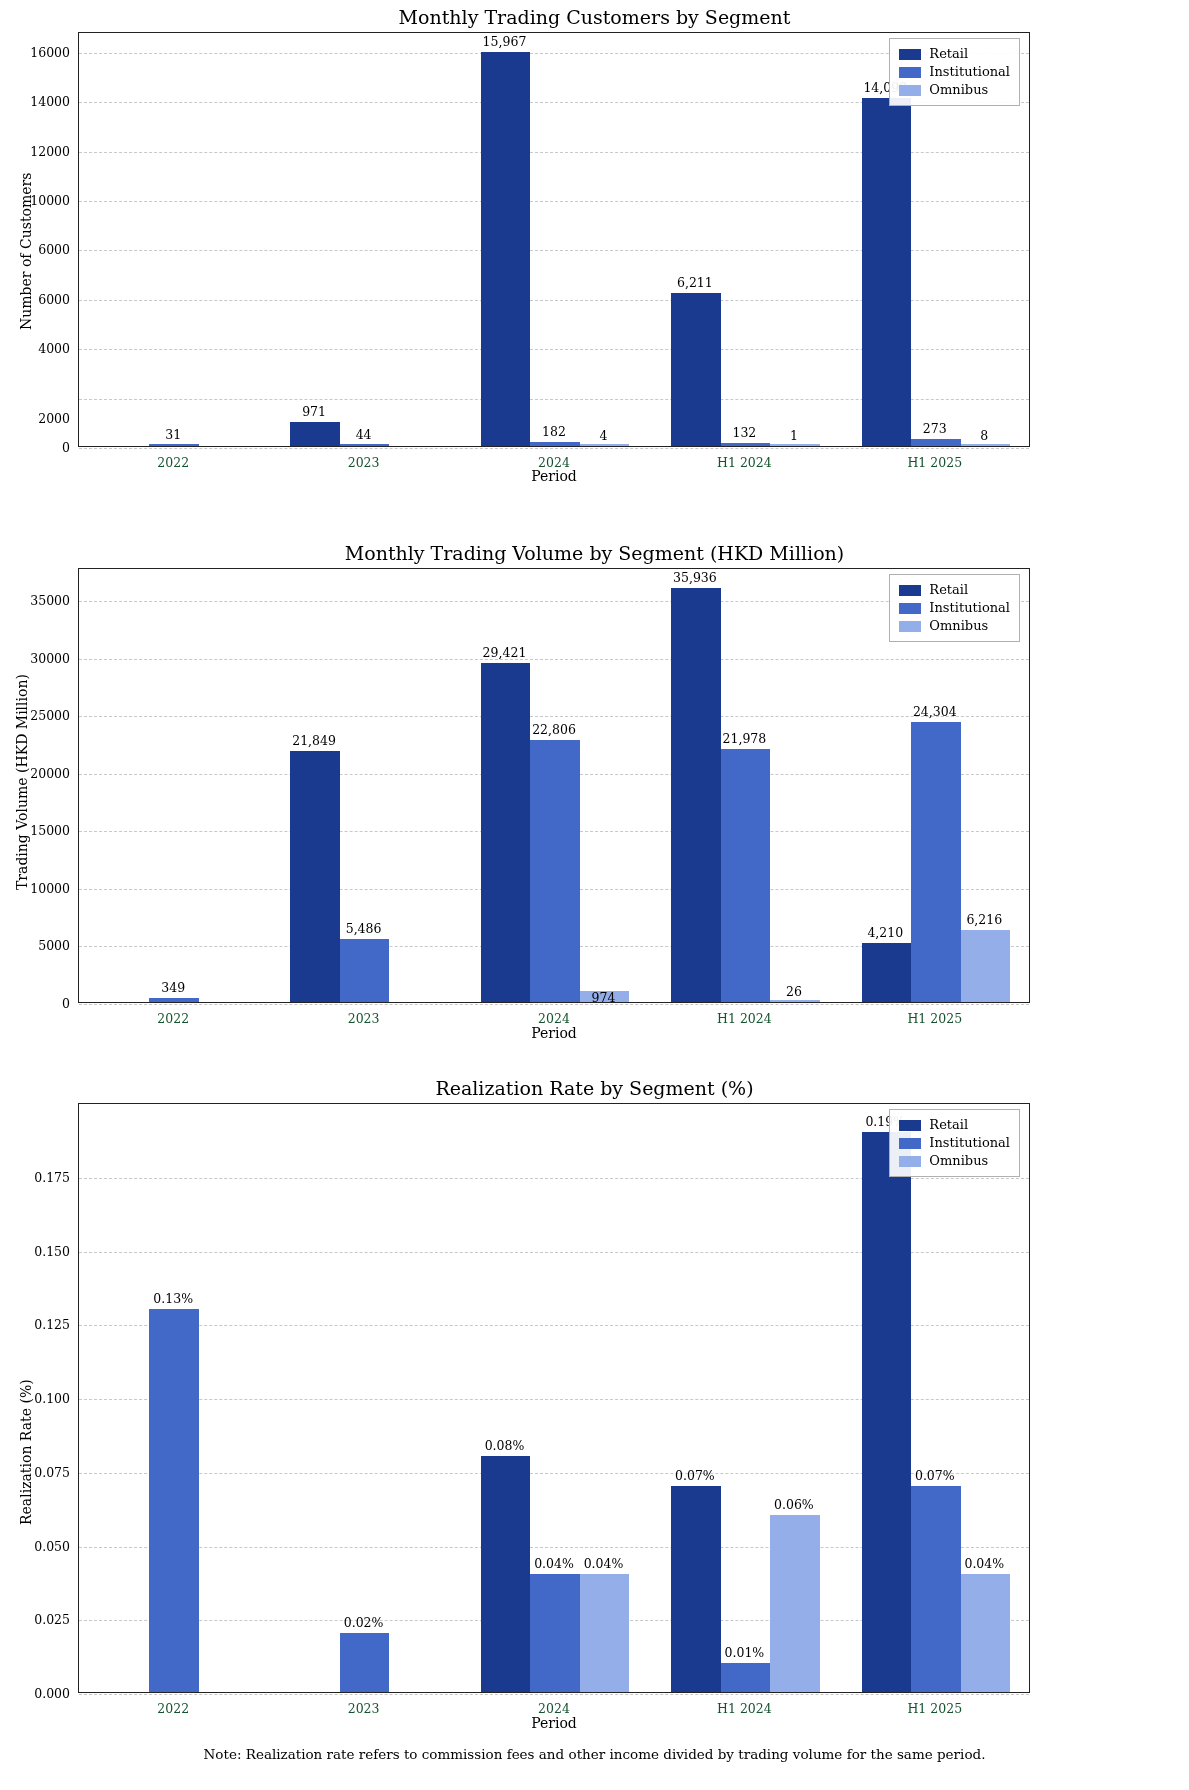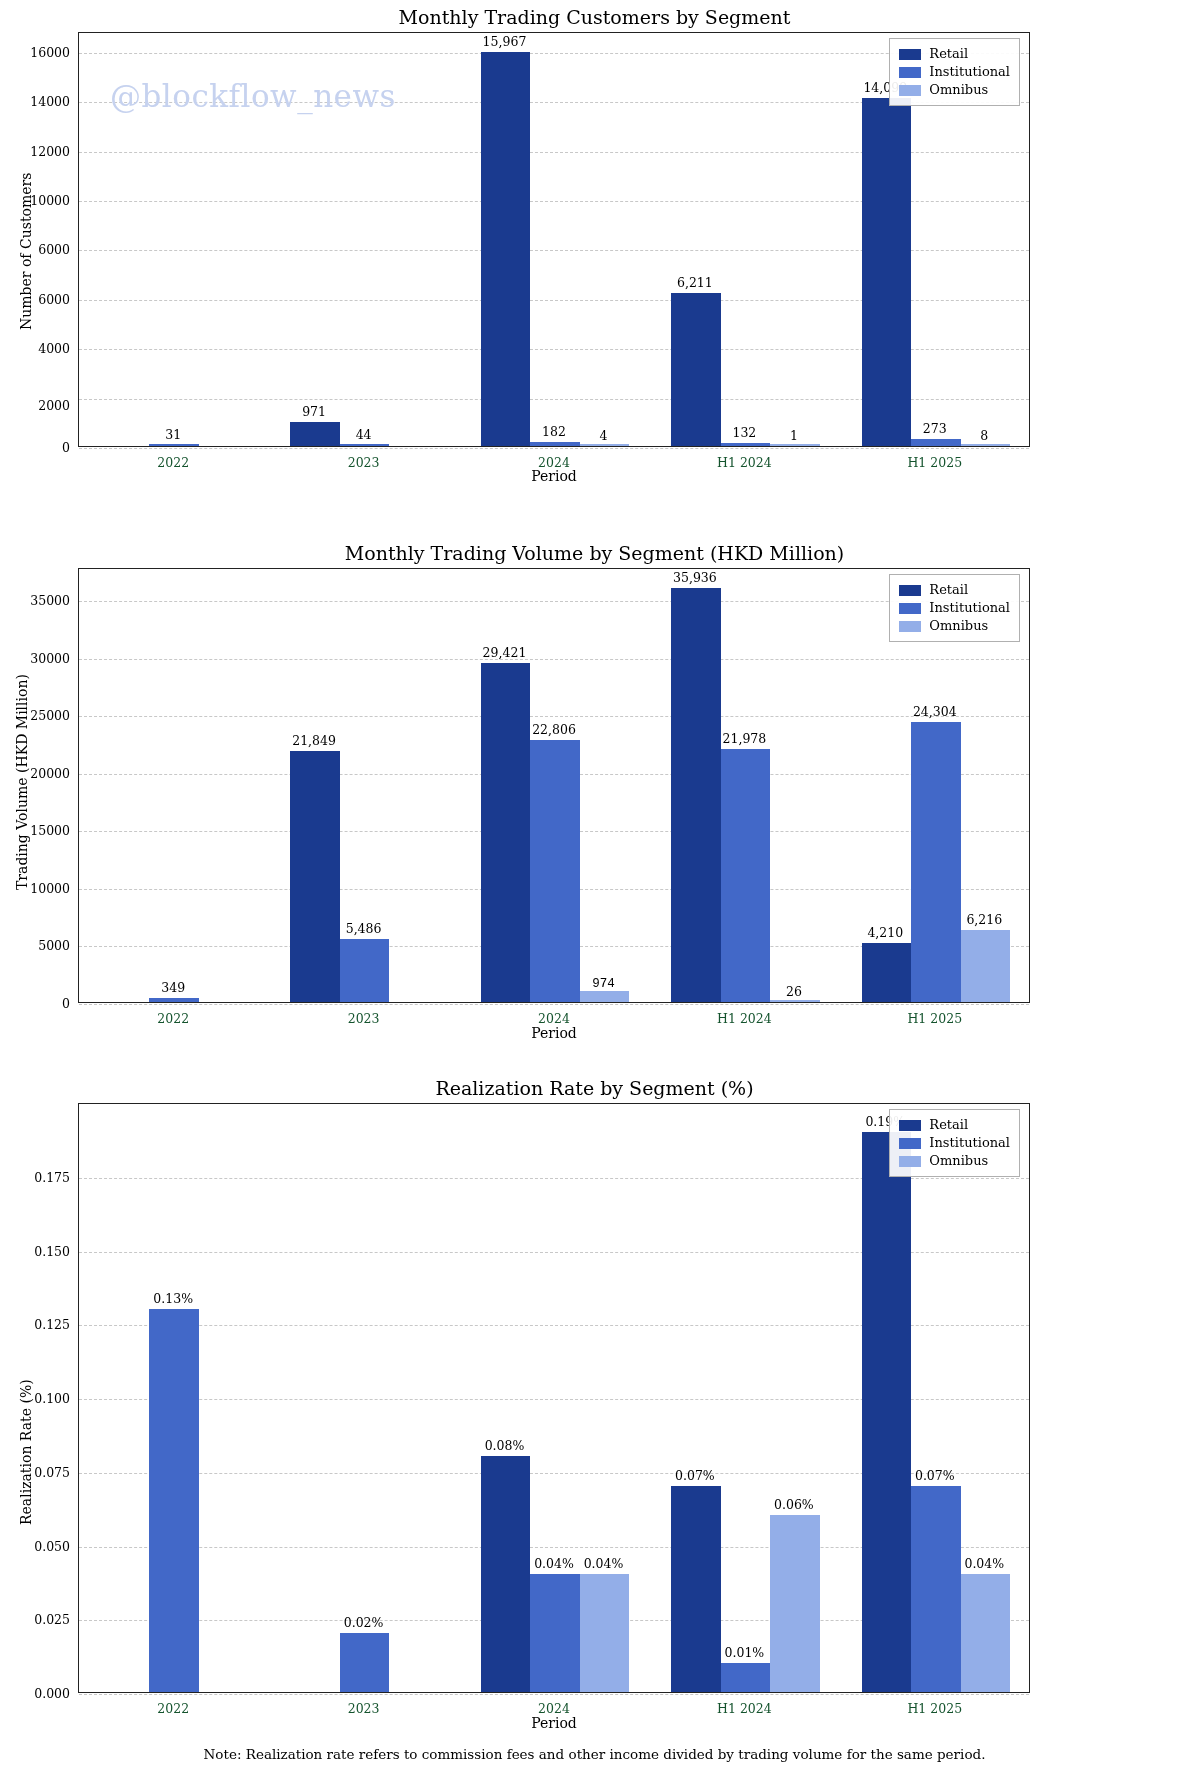--- a/index.html
+++ b/index.html
@@ -149,21 +149,21 @@
         <div class="bar" style="left: 451.248px; width: 49.504px; height: 4.49583px; background: rgb(66, 104, 200);"></div>
         <div class="bar" style="left: 500.752px; width: 49.504px; height: 2px; background: rgb(147, 174, 232);"></div>
         <div class="bar" style="left: 592.144px; width: 49.504px; height: 153.426px; background: rgb(26, 58, 143);"></div>
         <div class="bar" style="left: 641.648px; width: 49.504px; height: 3.26071px; background: rgb(66, 104, 200);"></div>
         <div class="bar" style="left: 691.152px; width: 49.504px; height: 2px; background: rgb(147, 174, 232);"></div>
         <div class="bar" style="left: 782.544px; width: 49.504px; height: 348.279px; background: rgb(26, 58, 143);"></div>
         <div class="bar" style="left: 832.048px; width: 49.504px; height: 6.74375px; background: rgb(66, 104, 200);"></div>
         <div class="bar" style="left: 881.552px; width: 49.504px; height: 2px; background: rgb(147, 174, 232);"></div>
       </div>
   <div class="ytick-label" style="top: 447px; left: 10px; width: 60px;">0</div>
-      <div class="ytick-label" style="top: 405px; left: 10px; width: 60px;">2000</div>
+      <div class="ytick-label" style="top: 418px; left: 10px; width: 60px;">2000</div>
       <div class="ytick-label" style="top: 348.19px; left: 10px; width: 60px;">4000</div>
       <div class="ytick-label" style="top: 298.786px; left: 10px; width: 60px;">6000</div>
       <div class="ytick-label" style="top: 249.381px; left: 10px; width: 60px;">6000</div>
       <div class="ytick-label" style="top: 199.976px; left: 10px; width: 60px;">10000</div>
       <div class="ytick-label" style="top: 150.571px; left: 10px; width: 60px;">12000</div>
       <div class="ytick-label" style="top: 101.167px; left: 10px; width: 60px;">14000</div>
       <div class="ytick-label" style="top: 51.7619px; left: 10px; width: 60px;">16000</div>
       <div class="bar-label" style="left: 133.2px; width: 80px; top: 427.234px;">31</div>
       <div class="xtick-label" style="left: 113.2px; width: 120px; top: 455px;">2022</div>
       <div class="bar-label" style="left: 274.096px; width: 80px; top: 404.014px;">971</div>
@@ -190,21 +190,20 @@
         </div>
         <div class="legend-row">
           <span class="legend-swatch" style="background: rgb(66, 104, 200);"></span>
           <span class="legend-text">Institutional</span>
         </div>
         <div class="legend-row">
           <span class="legend-swatch" style="background: rgb(147, 174, 232);"></span>
           <span class="legend-text">Omnibus</span>
         </div>
       </div>
-      <div class="watermark" style="left: 110px; top: 78px;">@blockflow_news</div>
     </div>
 
   <div class="panel" id="panel-1">
     <div class="panel-title" style="top:22px;">Monthly Trading Volume by Segment (HKD Million)</div>
     <div class="plot-area" id="plot-1" style="left: 78px; top: 48px; width: 952px; height: 435px;">
         <div class="gridline" style="top: 435px;"></div>
         <div class="gridline" style="top: 377.46px;"></div>
         <div class="gridline" style="top: 319.921px;"></div>
         <div class="gridline" style="top: 262.381px;"></div>
         <div class="gridline" style="top: 204.841px;"></div>
@@ -232,21 +231,21 @@
       <div class="ytick-label" style="top: 195.302px; left: 10px; width: 60px;">25000</div>
       <div class="ytick-label" style="top: 137.762px; left: 10px; width: 60px;">30000</div>
       <div class="ytick-label" style="top: 80.2222px; left: 10px; width: 60px;">35000</div>
       <div class="bar-label" style="left: 133.2px; width: 80px; top: 459.984px;">349</div>
       <div class="xtick-label" style="left: 113.2px; width: 120px; top: 491px;">2022</div>
       <div class="bar-label" style="left: 274.096px; width: 80px; top: 212.563px;">21,849</div>
       <div class="bar-label" style="left: 323.6px; width: 80px; top: 400.867px;">5,486</div>
       <div class="xtick-label" style="left: 303.6px; width: 120px; top: 491px;">2023</div>
       <div class="bar-label" style="left: 464.496px; width: 80px; top: 125.425px;">29,421</div>
       <div class="bar-label" style="left: 514px; width: 80px; top: 201.55px;">22,806</div>
-      <div class="bar-label" style="left: 563.504px; width: 80px; top: 457px; font-family: Liberation Mono, monospace;">974</div>
+      <div class="bar-label" style="left: 563.504px; width: 80px; top: 470px;">974</div>
       <div class="xtick-label" style="left: 494px; width: 120px; top: 491px;">2024</div>
       <div class="bar-label" style="left: 654.896px; width: 80px; top: 50.4508px;">35,936</div>
       <div class="bar-label" style="left: 704.4px; width: 80px; top: 211.079px;">21,978</div>
       <div class="bar-label" style="left: 753.904px; width: 80px; top: 463.701px;">26</div>
       <div class="xtick-label" style="left: 684.4px; width: 120px; top: 491px;">H1 2024</div>
       <div class="bar-label" style="left: 845.296px; width: 80px; top: 404.619px;">4,210</div>
       <div class="bar-label" style="left: 894.8px; width: 80px; top: 184.311px;">24,304</div>
       <div class="bar-label" style="left: 944.304px; width: 80px; top: 392.467px;">6,216</div>
       <div class="xtick-label" style="left: 874.8px; width: 120px; top: 491px;">H1 2025</div>
       <div class="axis-label-x" style="left: 78px; width: 952px; top: 505px;">Period</div>

